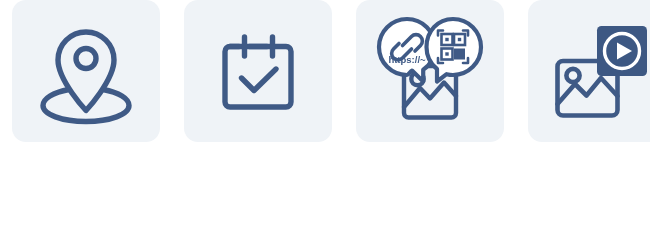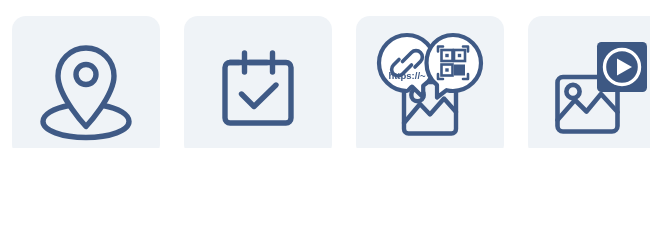--- a/index.html
+++ b/index.html
@@ -16,21 +16,21 @@
   .tile-strip {
     display: flex;
     width: 650px;
     height: 148px;
     align-items: flex-start;
     gap: 0;
   }
   .tile {
     width: 148px;
     height: 142px;
-    margin: 16px 12px;
+    margin: 0 12px;
     background: #eff3f7;
     border-radius: 14px;
     display: flex;
     align-items: center;
     justify-content: center;
     flex: 0 0 auto;
     box-sizing: border-box;
   }
   .tile svg { display: block; }
 </style>

